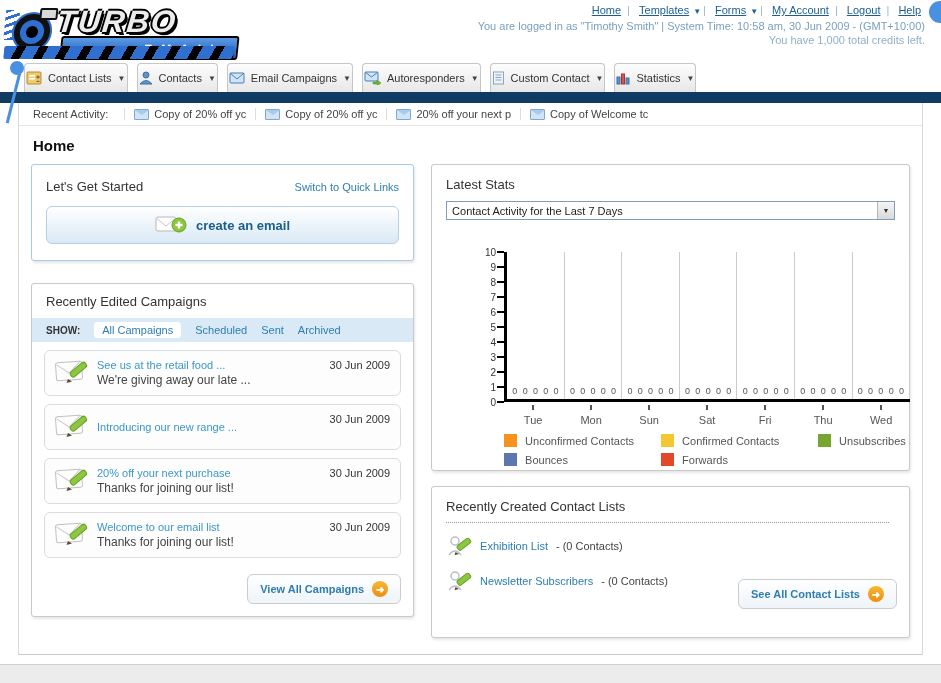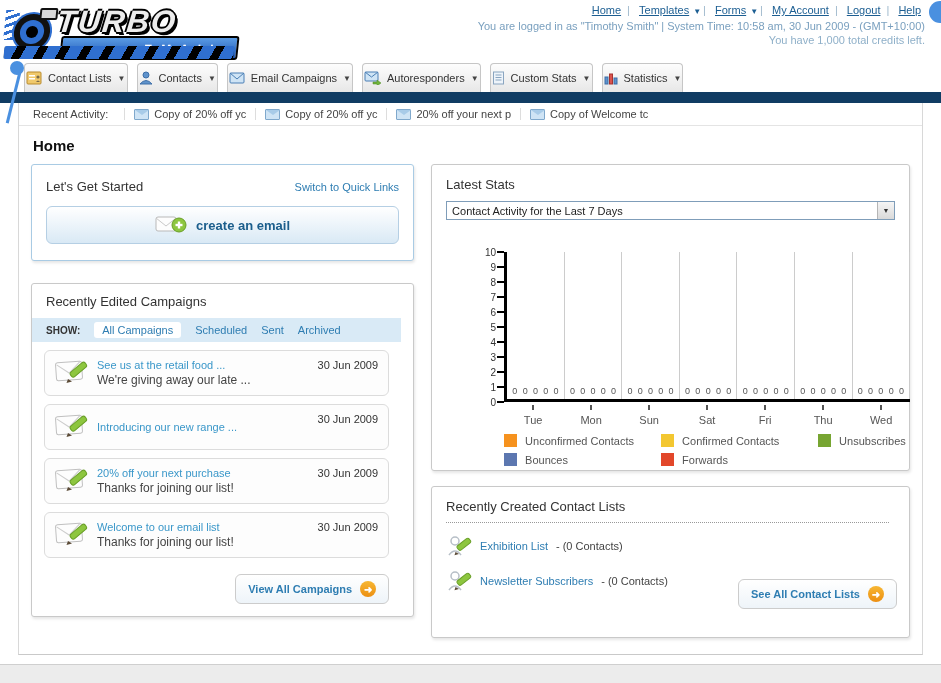--- a/index.html
+++ b/index.html
@@ -69,21 +69,21 @@
   
   .get-started { border:1px solid #a9cbe4; margin-bottom:22px; padding:14px 14px 16px 14px; }
   .gs-head { display:flex; justify-content:space-between; align-items:center; margin-bottom:12px; }
   .quick-link { font-size:11px; color:#2e7db2; cursor:pointer; }
   .gs-buttons { display:flex; gap:10px; }
   .gs-btn { flex:1; display:flex; align-items:center; justify-content:center; gap:9px; height:38px;
       background:linear-gradient(#ffffff,#d9e9f5); border:1px solid #b5cfe4; border-radius:6px; cursor:pointer; }
   .gs-btn-label { font-size:13px; font-weight:bold; color:#1b5e8c; }
 
   
-  .campaigns { margin-bottom:10px; padding:10px 12px 12px 0; }
+  .campaigns { margin-bottom:10px; padding:10px 0 12px 0; }
   .campaigns .panel-title { padding:0 14px 9px 14px; }
   .show-bar { display:flex; align-items:center; gap:14px; background:#d9eaf6; padding:4px 14px; font-size:11px; }
   .show-label { font-size:10px; font-weight:bold; color:#333; }
   .filter { color:#2e7db2; cursor:pointer; }
   .filter.active { background:#fff; border-radius:3px; padding:2px 8px; }
   .camp-item { display:flex; align-items:center; margin:8px 12px; border:1px solid #dcdcdc; border-radius:6px;
       padding:6px 10px; background:#fdfdfd; cursor:pointer; }
   .camp-icon { width:42px; flex:0 0 42px; }
   .camp-texts { flex:1; }
   .camp-title { font-size:11px; color:#3a97c9; cursor:pointer; }
@@ -208,21 +208,21 @@
       <span>Autoresponders</span>
         <span class="chev">▼</span>
     </div>
     <div class="tab">
       <svg width="13" height="14">
           <rect x="1.5" y="1" width="10" height="12" fill="#eef4fa" stroke="#8aa5c0"></rect>
           <rect x="3.5" y="3.5" width="6" height="1" fill="#8aa5c0"></rect>
           <rect x="3.5" y="6" width="6" height="1" fill="#8aa5c0"></rect>
           <rect x="3.5" y="8.5" width="6" height="1" fill="#8aa5c0"></rect>
         </svg>
-      <span>Custom Stats</span>
+      <span>Custom Contact</span>
         <span class="chev">▼</span>
     </div>
     <div class="tab">
       <svg width="14" height="13">
           <rect x="1" y="5" width="3" height="7" fill="#5f93cc" stroke="#3c6ea8"></rect>
           <rect x="5.5" y="2" width="3" height="10" fill="#d9534f" stroke="#a8322e"></rect>
           <rect x="10" y="6" width="3" height="6" fill="#5f93cc" stroke="#3c6ea8"></rect>
         </svg>
       <span>Statistics</span>
         <span class="chev">▼</span>

